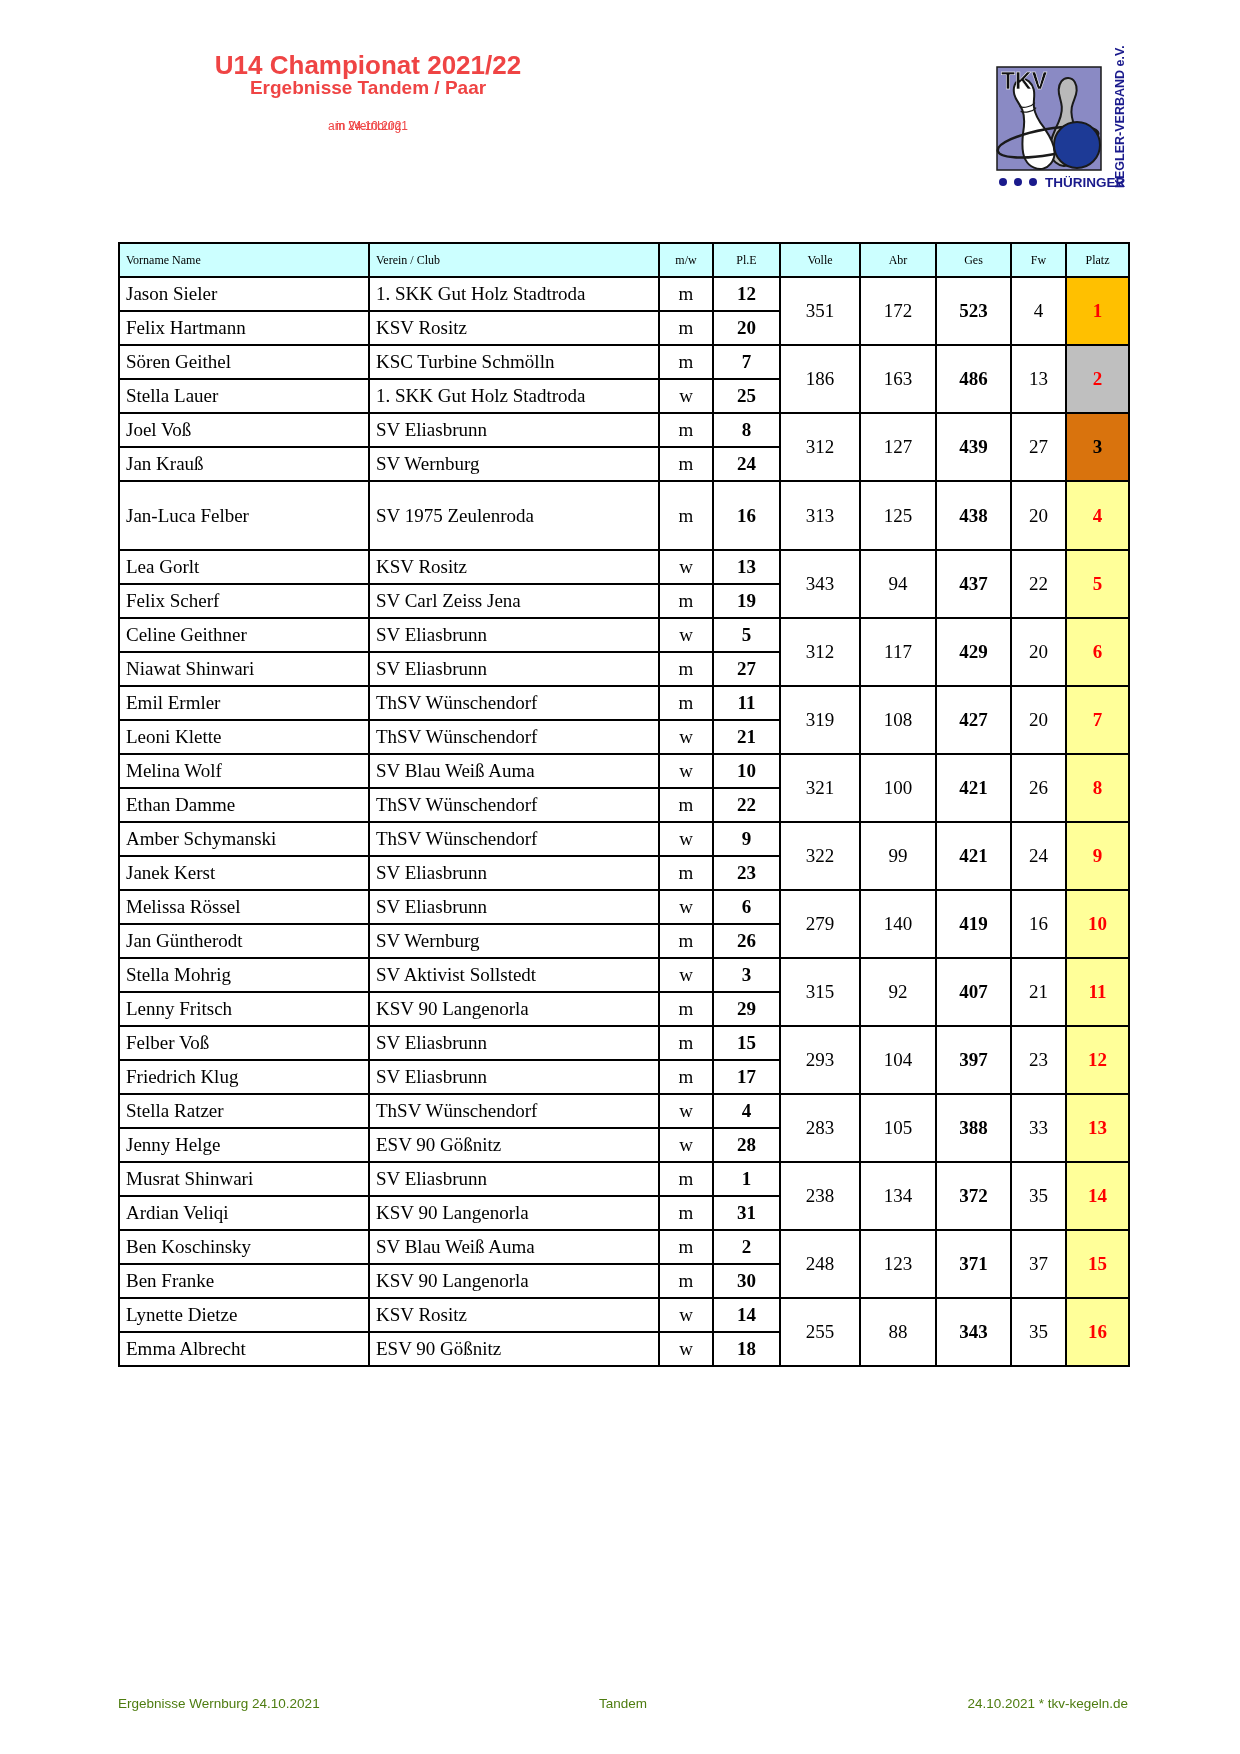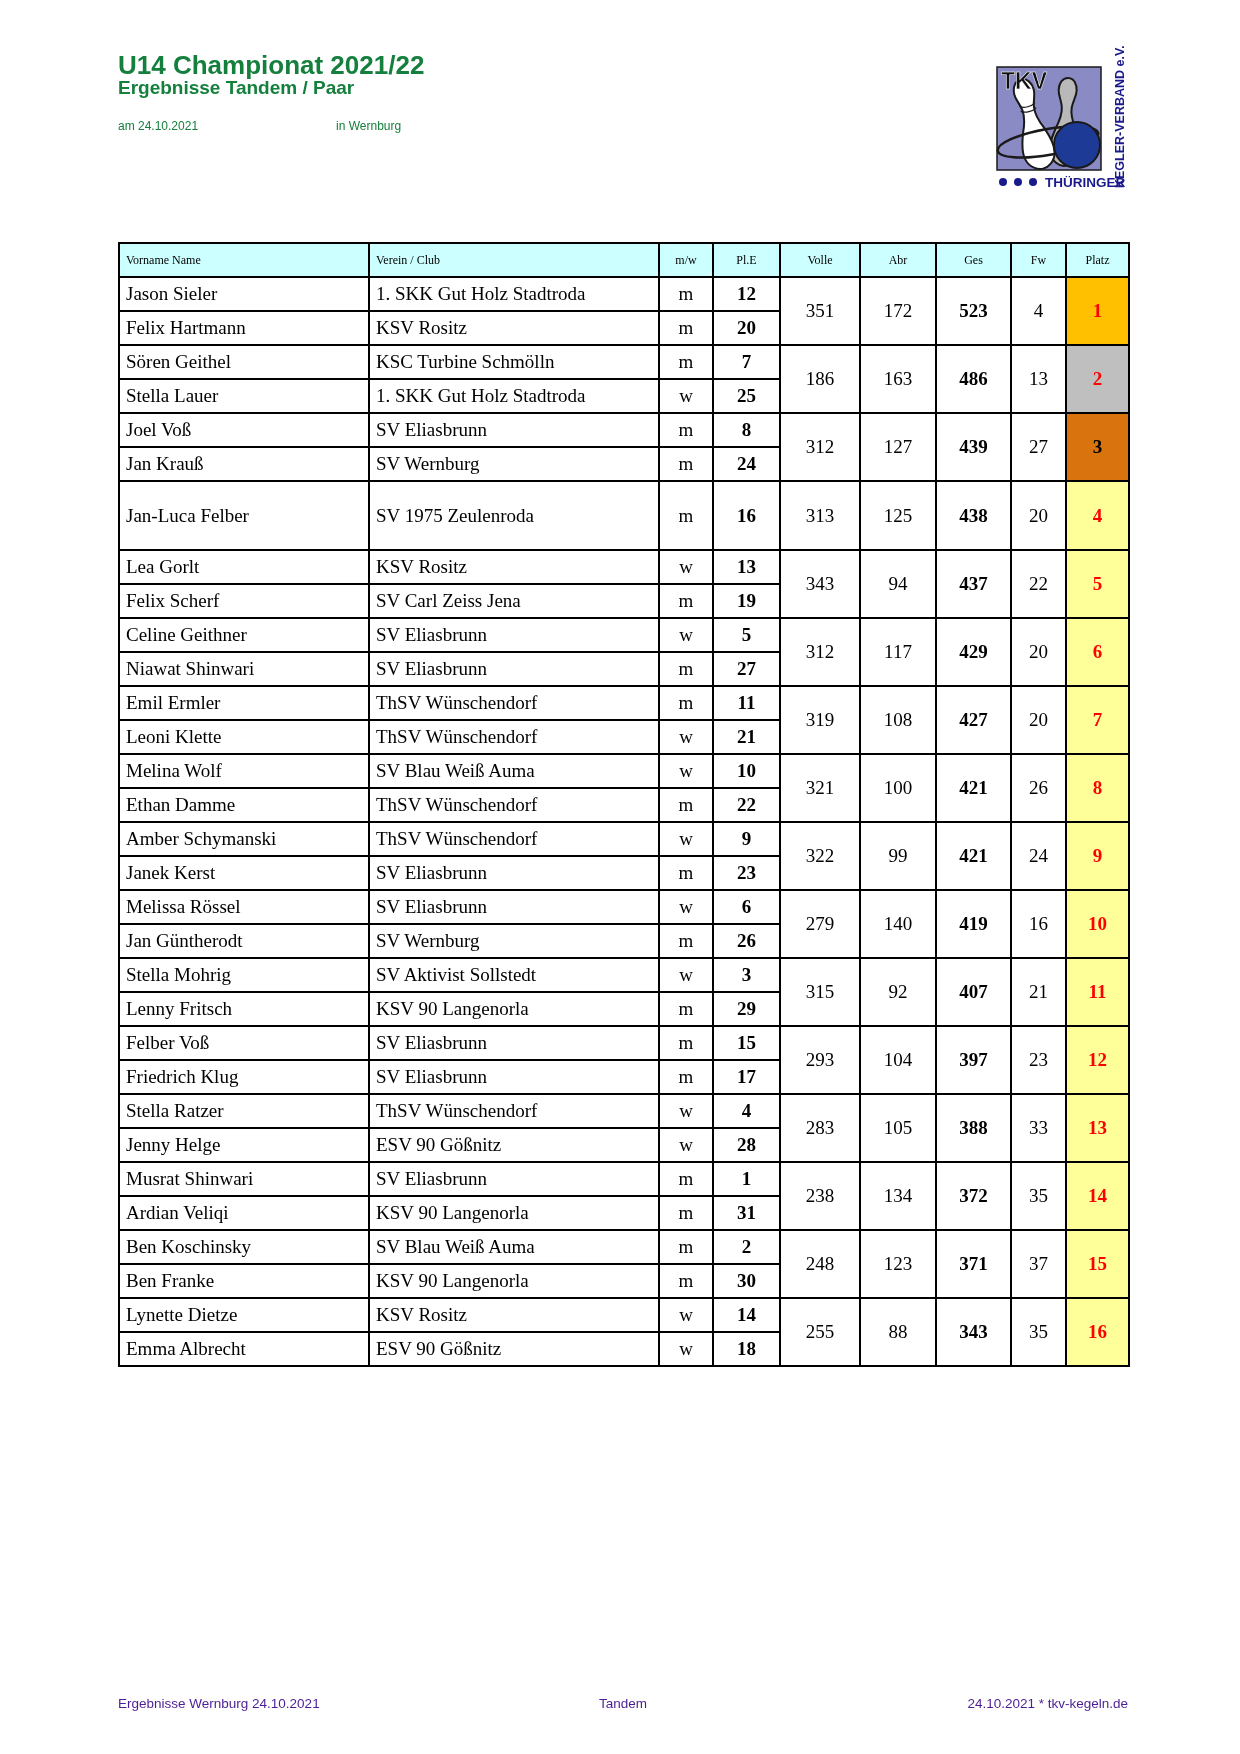--- a/index.html
+++ b/index.html
@@ -1,21 +1,21 @@
 <!DOCTYPE html>
 <html><head>
 <meta charset="utf-8">
 <style>
   html,body{margin:0;padding:0;background:#fff;}
   .page{
     position:relative;width:1240px;height:1754px;background:#ffffff;
     font-family:"Liberation Serif", serif;color:#000;overflow:hidden;
   }
   
-  .doc-header{position:absolute;left:118px;top:52px;font-family:"Liberation Sans",sans-serif;color:#15803d;}
+  .doc-header{position:absolute;left:118px;top:52px;font-family:"Liberation Sans",sans-serif;color:#ef4444;text-align:center;}
   .doc-title{font-size:26px;font-weight:bold;line-height:1;}
   .doc-subtitle{font-size:19px;font-weight:bold;line-height:1;}
   .doc-dateline{position:relative;font-size:12px;margin-top:23px;line-height:1;width:500px;}
   .doc-location{position:absolute;left:218px;top:0;}
   
   .logo{position:absolute;left:990px;top:44px;width:146px;height:160px;}
   
   .results{position:absolute;left:118px;top:242px;}
   table.res{border-collapse:collapse;table-layout:fixed;width:1010px;border:2px solid #000;}
   table.res th, table.res td{
@@ -30,21 +30,21 @@
   table.res td{font-size:19px;text-align:center;height:32px;vertical-align:middle;}
   tr.tall td{height:67px;}
   td.club, th.club{border-right-width:0;}
   td.gender, th.gender{border-left-width:0;}
   td.sep{border-bottom-width:1px;font-family:Liberation Serif, serif;}
   td.ple, td.ges{font-weight:bold;}
   td.platz{font-weight:bold;font-size:20px;}
   
   .footer{
     position:absolute;left:118px;top:1696px;width:1010px;
-    font-family:"Liberation Sans",sans-serif;font-size:13.5px;color:#4c1d95;
+    font-family:"Liberation Sans",sans-serif;font-size:13.5px;color:#4d7c0f;
     display:flex;align-items:baseline;
   }
   .footer span{flex:1;}
   .footer .f-center{text-align:center;}
   .footer .f-right{text-align:right;}
 </style>
 </head>
 <body>
 
 <div class="page">

